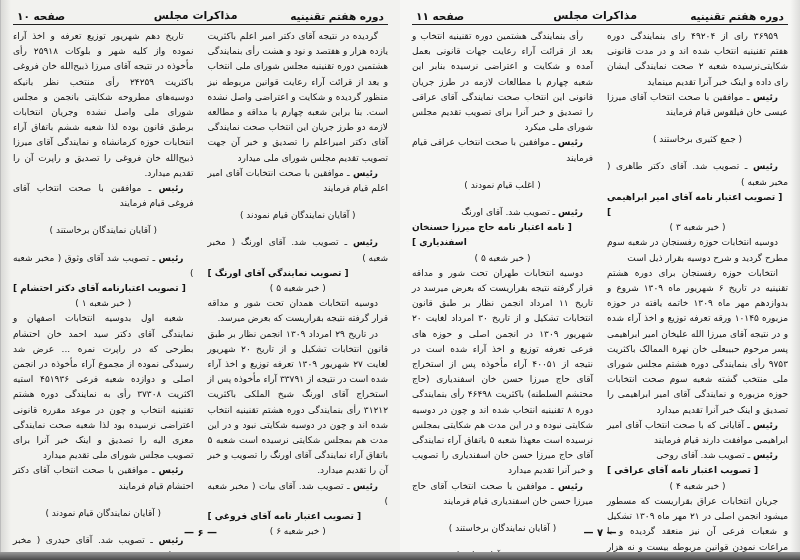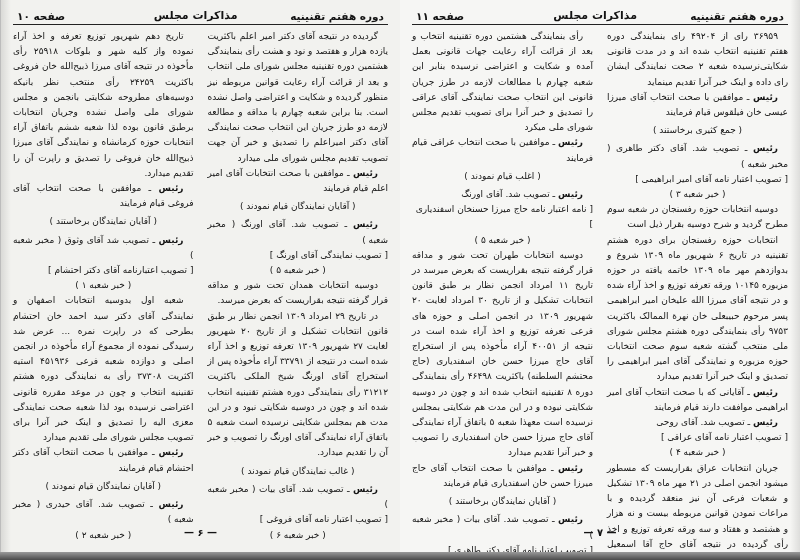--- a/index.html
+++ b/index.html
@@ -38,23 +38,23 @@
   }
   .running-head .center { font-size:11px;margin-left:36px; }
   .cols {
     display:flex; flex-direction:row; gap:14px; margin-top:4px; direction:rtl;
   }
   .col {
     width:181px; font-size:9px; line-height:15.2px; text-align:justify;
     direction:rtl;
   }
   .col p { margin:0; text-indent:10px; }
-  .col .center-line { text-align:center; text-indent:0; margin:3px 0; }
+  .col .center-line { text-align:center; text-indent:0; margin:12px 0; }
   .col .speaker { font-weight:bold; }
-  .col .resolution { text-align:right; font-weight:normal; text-indent:0; }
+  .col .resolution { text-align:left; font-weight:bold; text-indent:0; }
   .col .report-label { text-align:center; text-indent:0; }
   .page-number {
     position:absolute; bottom:14px; left:0; right:0; text-align:center;
     font-size:10px; font-weight:bold; direction:ltr;
   }
 </style>
 </head>
 <body>
 
 <div class="spread">
@@ -110,21 +110,20 @@
     <div class="cols">
       <div class="col">
           <p>گردیده در نتیجه آقای دکتر امیر اعلم باکثریت یازده هزار و هفتصد و نود و هشت رأی بنمایندگی هشتمین دوره تقنینیه مجلس شورای ملی انتخاب و بعد از قرائت آراء رعایت قوانین مربوطه نیز منظور گردیده و شکایت و اعتراضی واصل نشده است. بنا براین شعبه چهارم با مداقه و مطالعه لازمه دو طرز جریان این انتخاب صحت نمایندگی آقای دکتر امیراعلم را تصدیق و خبر آن جهت تصویب تقدیم مجلس شورای ملی میدارد</p>
           <p><span class="speaker">رئیس</span><span> ـ </span><span>موافقین با صحت انتخابات آقای امیر اعلم قیام فرمایند</span></p>
           <p class="center-line">( آقایان نمایندگان قیام نمودند )</p>
           <p><span class="speaker">رئیس</span><span> ـ </span><span>تصویب شد. آقای اورنگ ( مخبر شعبه )</span></p>
           <p class="resolution">[ تصویب نمایندگی آقای اورنگ ]</p>
           <p class="report-label">( خبر شعبه ۵ )</p>
           <p>دوسیه انتخابات همدان تحت شور و مداقه قرار گرفته نتیجه بقراریست که بعرض میرسد.</p>
           <p>در تاریخ ۲۹ امرداد ۱۳۰۹ انجمن نظار بر طبق قانون انتخابات تشکیل و از تاریخ ۲۰ شهریور لغایت ۲۷ شهریور ۱۳۰۹ تعرفه توزیع و اخذ آراء شده است در نتیجه از ۳۳۷۹۱ آراء مأخوذه پس از استخراج آقای اورنگ شیخ الملکی باکثریت ۳۱۲۱۲ رأی بنمایندگی دوره هشتم تقنینیه انتخاب شده اند و چون در دوسیه شکایتی نبود و در این مدت هم بمجلس شکایتی نرسیده است شعبه ۵ باتفاق آراء نمایندگی آقای اورنگ را تصویب و خبر آن را تقدیم میدارد.</p>
-          <p class="center-line">( غالب نمایندگان قیام نمودند )</p>
           <p><span class="speaker">رئیس</span><span> ـ </span><span>تصویب شد. آقای بیات ( مخبر شعبه )</span></p>
           <p class="resolution">[ تصویب اعتبار نامه آقای فروغی ]</p>
           <p class="report-label">( خبر شعبه ۶ )</p>
         </div>
       <div class="col">
           <p>تاریخ دهم شهریور توزیع تعرفه و اخذ آراء نموده واز کلیه شهر و بلوکات ۲۵۹۱۸ رأی مأخوذه در نتیجه آقای میرزا ذبیح‌الله خان فروغی باکثریت ۲۴۲۵۹ رأی منتخب نظر بانیکه دوسیه‌های مطروحه شکایتی بانجمن و مجلس شورای ملی واصل نشده وجریان انتخابات برطبق قانون بوده لذا شعبه ششم باتفاق آراء انتخابات حوزه کرمانشاه و نمایندگی آقای میرزا ذبیح‌الله خان فروغی را تصدیق و راپرت آن را تقدیم میدارد.</p>
           <p><span class="speaker">رئیس</span><span> ـ </span><span>موافقین با صحت انتخاب آقای فروغی قیام فرمایند</span></p>
           <p class="center-line">( آقایان نمایندگان برخاستند )</p>
           <p><span class="speaker">رئیس</span><span> ـ </span><span>تصویب شد آقای وثوق ( مخبر شعبه )</span></p>
           <p class="resolution">[ تصویب اعتبارنامه آقای دکتر احتشام ]</p>

